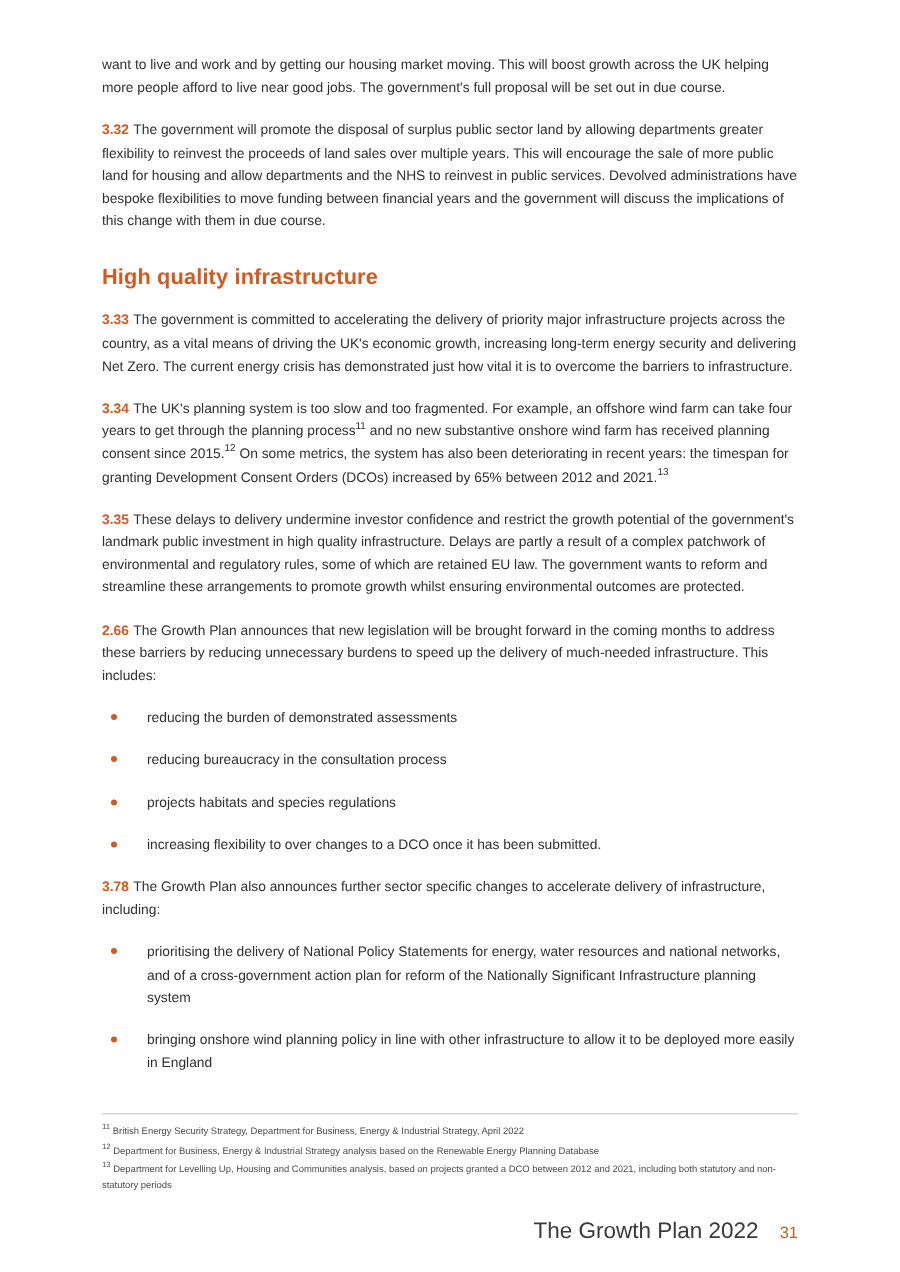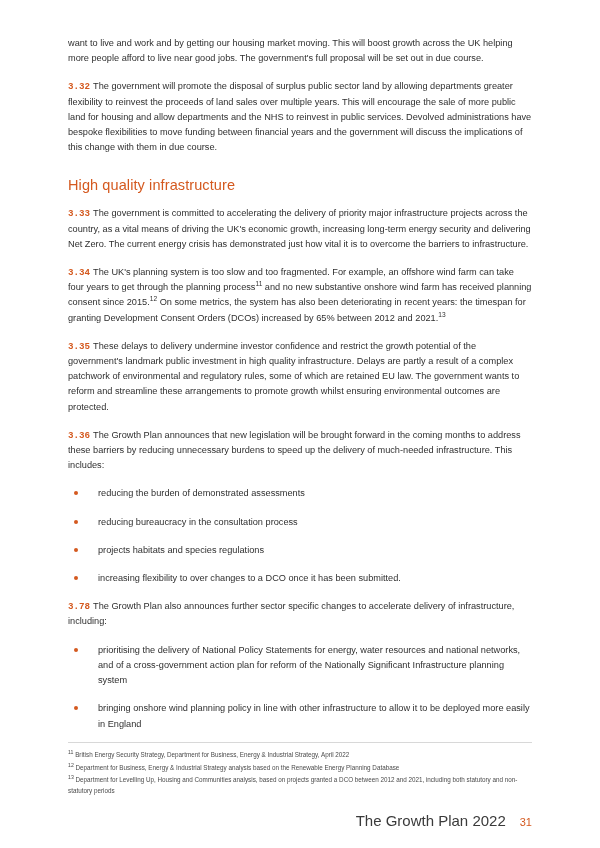--- a/index.html
+++ b/index.html
@@ -28,27 +28,26 @@
     font-size: 9.2px;
     line-height: 15.2px;
     margin: 0 0 13px 0;
     color: #2f2f2f;
     text-align: left;
   }
   .para-num {
     color: #d4591f;
     font-weight: 700;
     margin-right: 3px;
-    font-family: Liberation Mono, monospace;
   }
   h2.section-heading {
     font-size: 14.5px;
     line-height: 20px;
     color: #d4591f;
-    font-weight: 400;
+    font-weight: 700;
     margin: 20px 0 11px 0;
     letter-spacing: 0.1px;
   }
   ul.bullets {
     list-style: none;
     margin: 0 0 6px 0;
     padding: 0;
   }
   ul.bullets li {
     position: relative;
@@ -126,21 +125,21 @@
     <p class="body"><span class="para-num">3.32</span><span>The government will promote the disposal of surplus public sector land by allowing departments greater flexibility to reinvest the proceeds of land sales over multiple years. This will encourage the sale of more public land for housing and allow departments and the NHS to reinvest in public services. Devolved administrations have bespoke flexibilities to move funding between financial years and the government will discuss the implications of this change with them in due course.</span></p>
 
     <h2 class="section-heading">High quality infrastructure</h2>
 
     <p class="body"><span class="para-num">3.33</span><span>The government is committed to accelerating the delivery of priority major infrastructure projects across the country, as a vital means of driving the UK's economic growth, increasing long-term energy security and delivering Net Zero. The current energy crisis has demonstrated just how vital it is to overcome the barriers to infrastructure.</span></p>
 
     <p class="body"><span class="para-num">3.34</span><span>The UK's planning system is too slow and too fragmented. For example, an offshore wind farm can take four years to get through the planning process</span><sup>11</sup><span> and no new substantive onshore wind farm has received planning consent since 2015.</span><sup>12</sup><span> On some metrics, the system has also been deteriorating in recent years: the timespan for granting Development Consent Orders (DCOs) increased by 65% between 2012 and 2021.</span><sup>13</sup></p>
 
     <p class="body"><span class="para-num">3.35</span><span>These delays to delivery undermine investor confidence and restrict the growth potential of the government's landmark public investment in high quality infrastructure. Delays are partly a result of a complex patchwork of environmental and regulatory rules, some of which are retained EU law. The government wants to reform and streamline these arrangements to promote growth whilst ensuring environmental outcomes are protected.</span></p>
 
-    <p class="body"><span class="para-num">3.36</span><span>The Growth Plan announces that new legislation will be brought forward in the coming months to address these barriers by reducing unnecessary burdens to speed up the delivery of much-needed infrastructure. This includes:</span></p>
+    <p class="body"><span class="para-num">2.66</span><span>The Growth Plan announces that new legislation will be brought forward in the coming months to address these barriers by reducing unnecessary burdens to speed up the delivery of much-needed infrastructure. This includes:</span></p>
 
     <ul class="bullets">
       <li><span class="dot"></span><span>reducing the burden of demonstrated assessments</span></li>
       <li><span class="dot"></span><span>reducing bureaucracy in the consultation process</span></li>
       <li><span class="dot"></span><span>projects habitats and species regulations</span></li>
       <li><span class="dot"></span><span>increasing flexibility to over changes to a DCO once it has been submitted.</span></li>
     </ul>
 
     <p class="body"><span class="para-num">3.78</span><span>The Growth Plan also announces further sector specific changes to accelerate delivery of infrastructure, including:</span></p>
 

